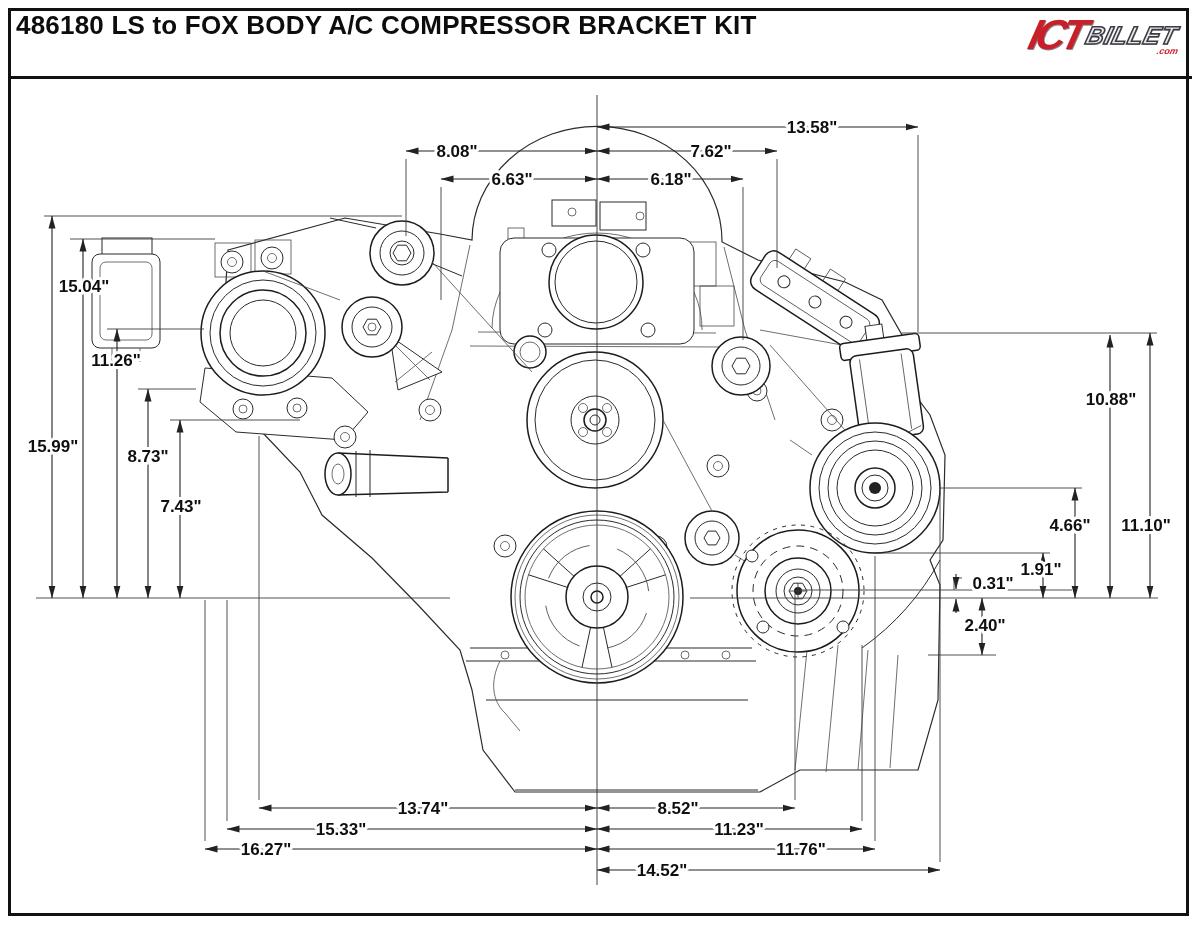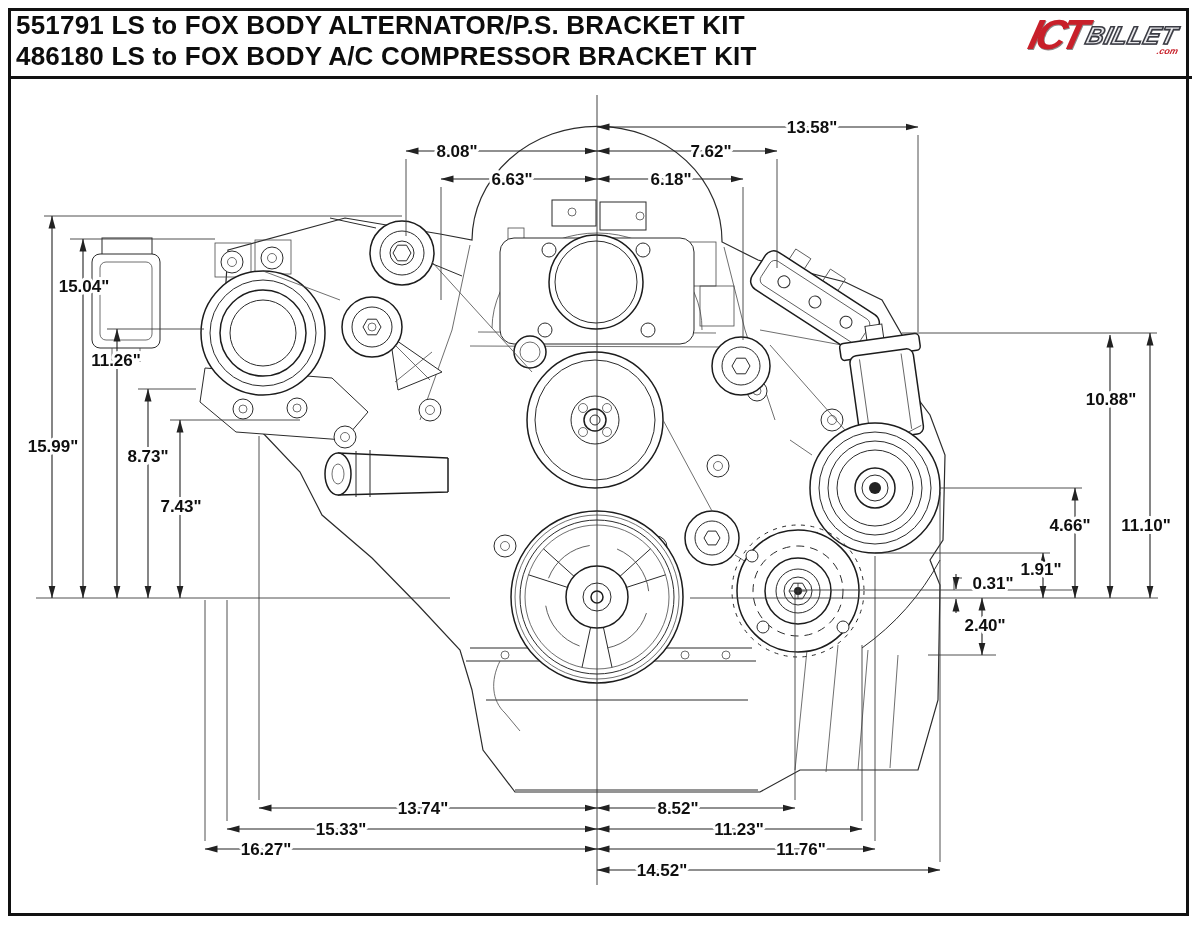--- a/index.html
+++ b/index.html
@@ -24,21 +24,20 @@
   .cl{stroke:#2c2c2c;stroke-width:0.9;}
   .dimtext{font-family:"Liberation Sans",sans-serif;font-size:17px;font-weight:bold;fill:#0f0f0f;text-anchor:middle;paint-order:stroke;stroke:#ffffff;stroke-width:6px;stroke-linejoin:round;}
 </style>
 </head>
 <body>
 
 <div id="page">
   <div class="frame"></div>
 
   <div class="titles">
-    <div>551791 LS to FOX BODY ALTERNATOR/P.S. BRACKET KIT</div>
     <div>486180 LS to FOX BODY A/C COMPRESSOR BRACKET KIT</div>
   </div>
 
   <div class="logo">
     <span class="logo-ict">ICT</span>
     <span class="logo-billet">BILLET</span>
     <span class="logo-com">.com</span>
   </div>
 
   <div class="header-rule"></div>

